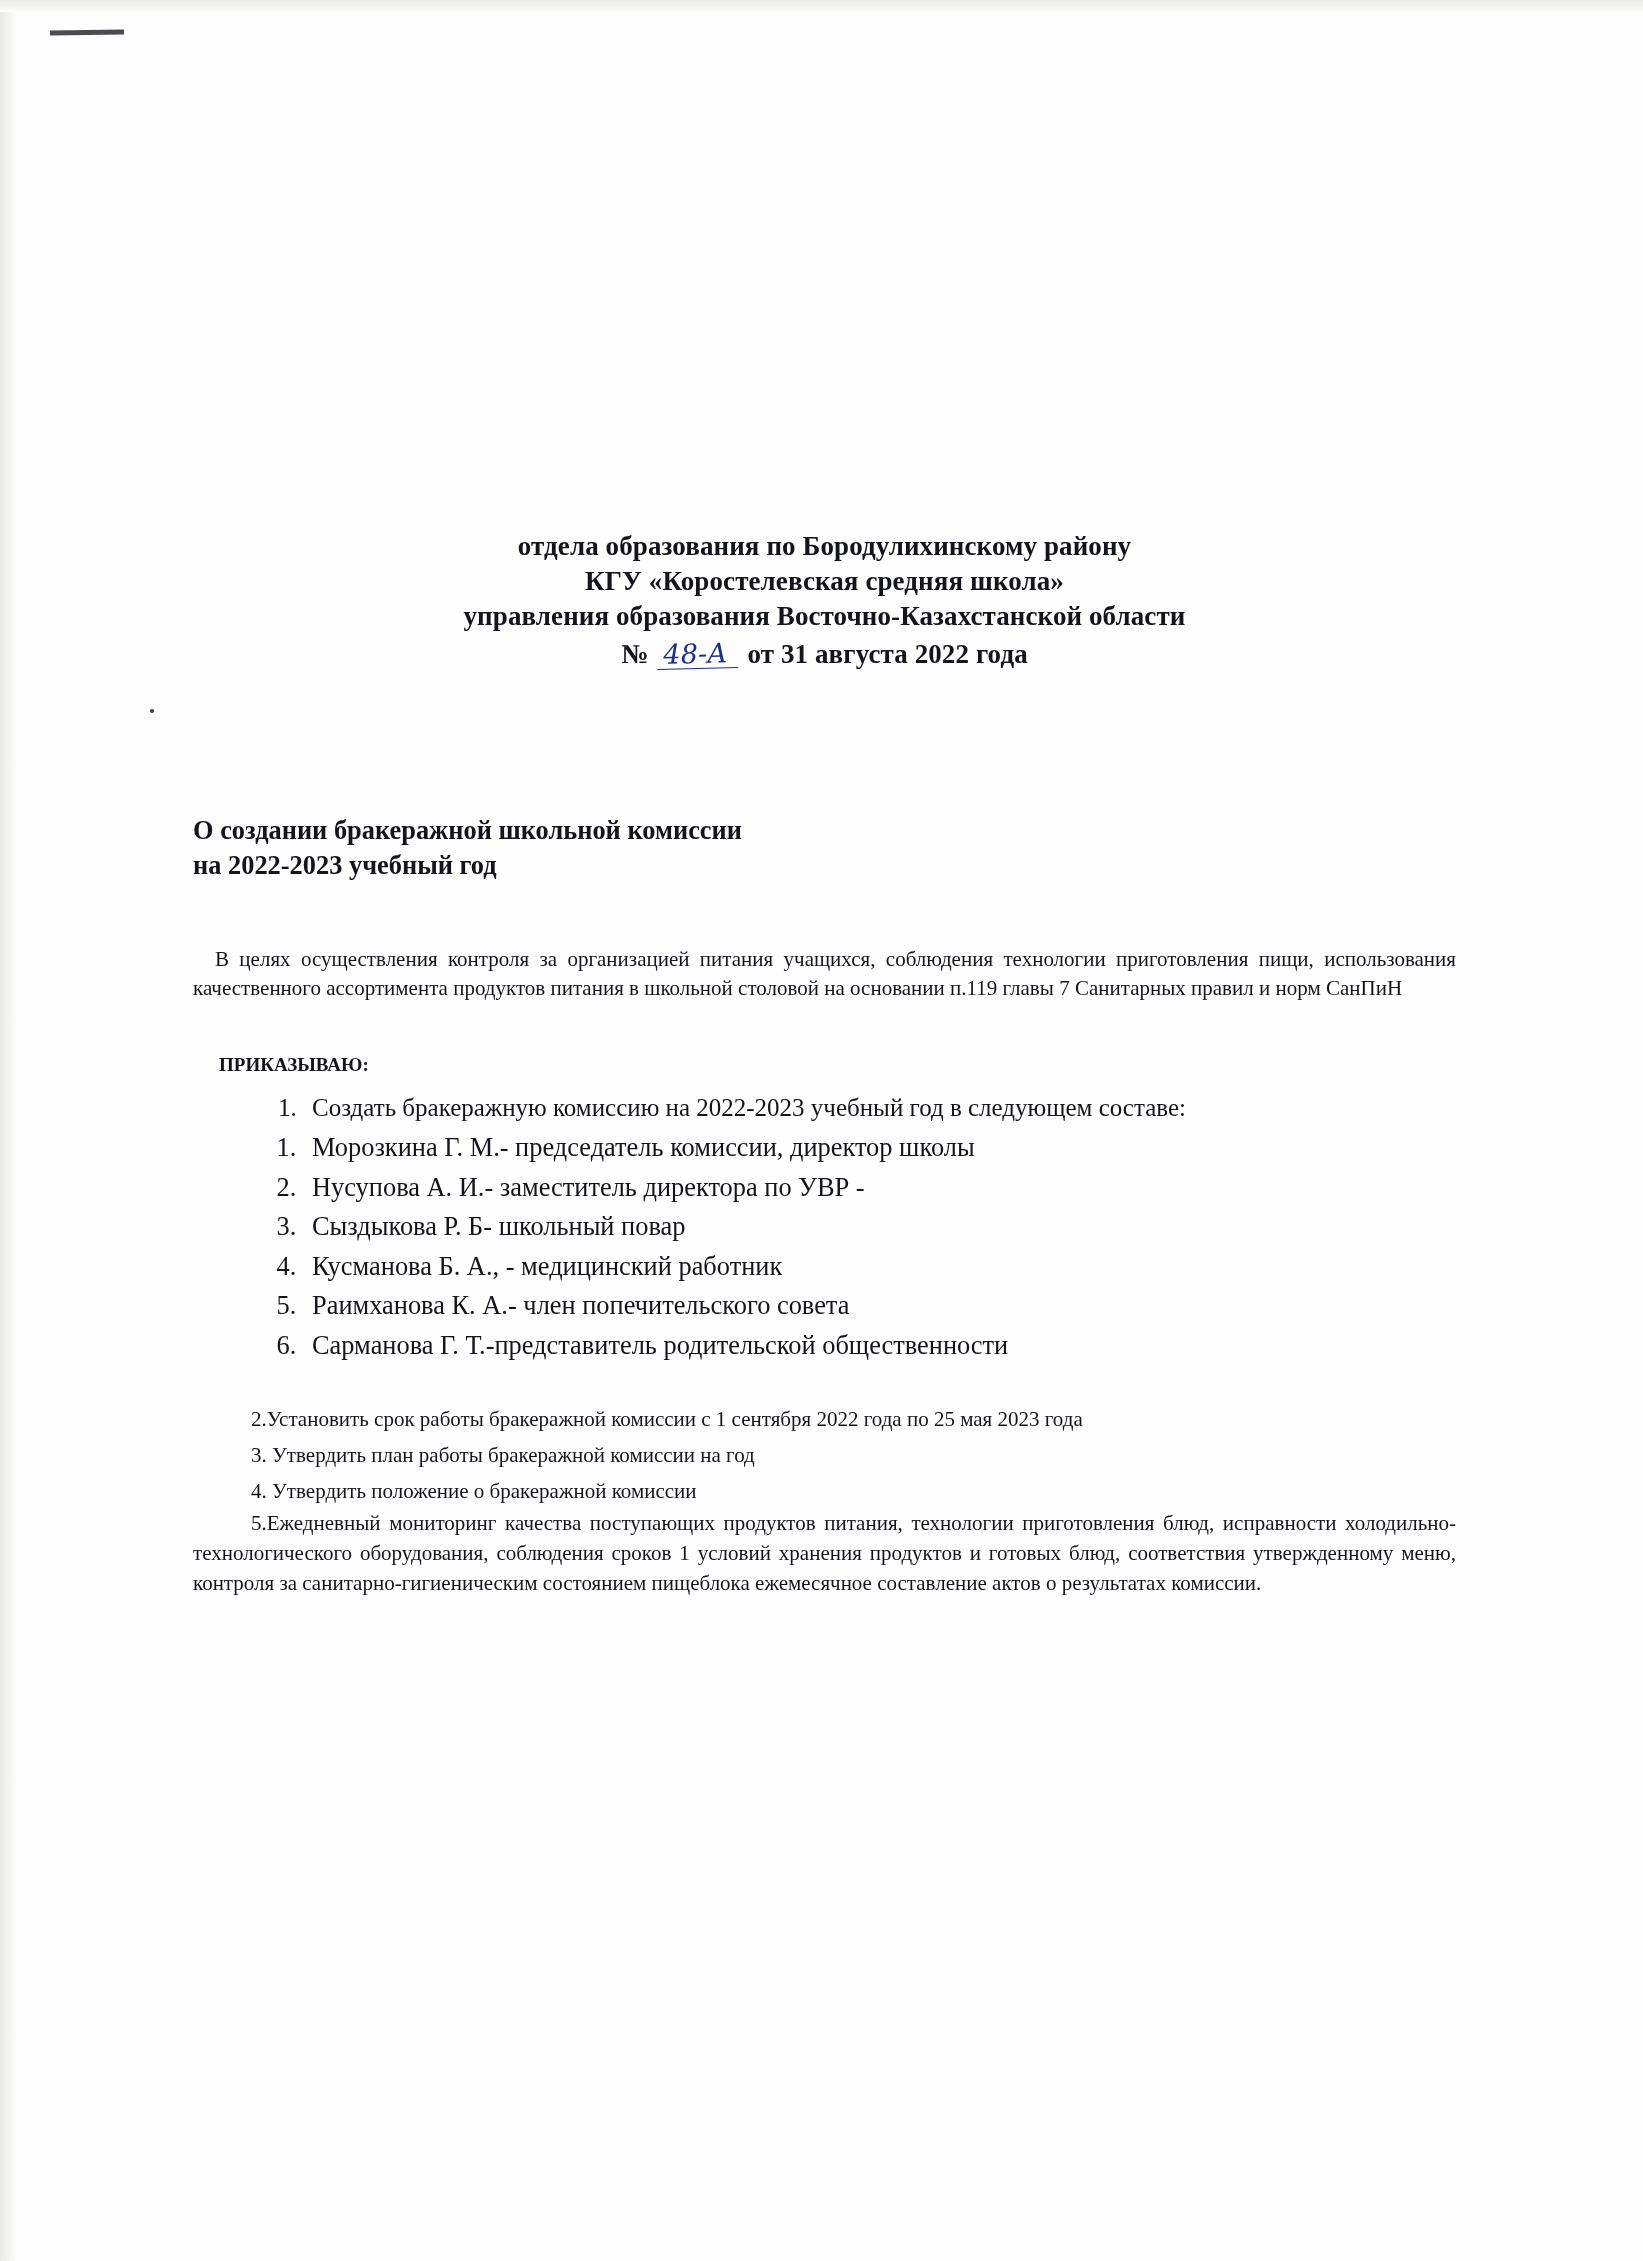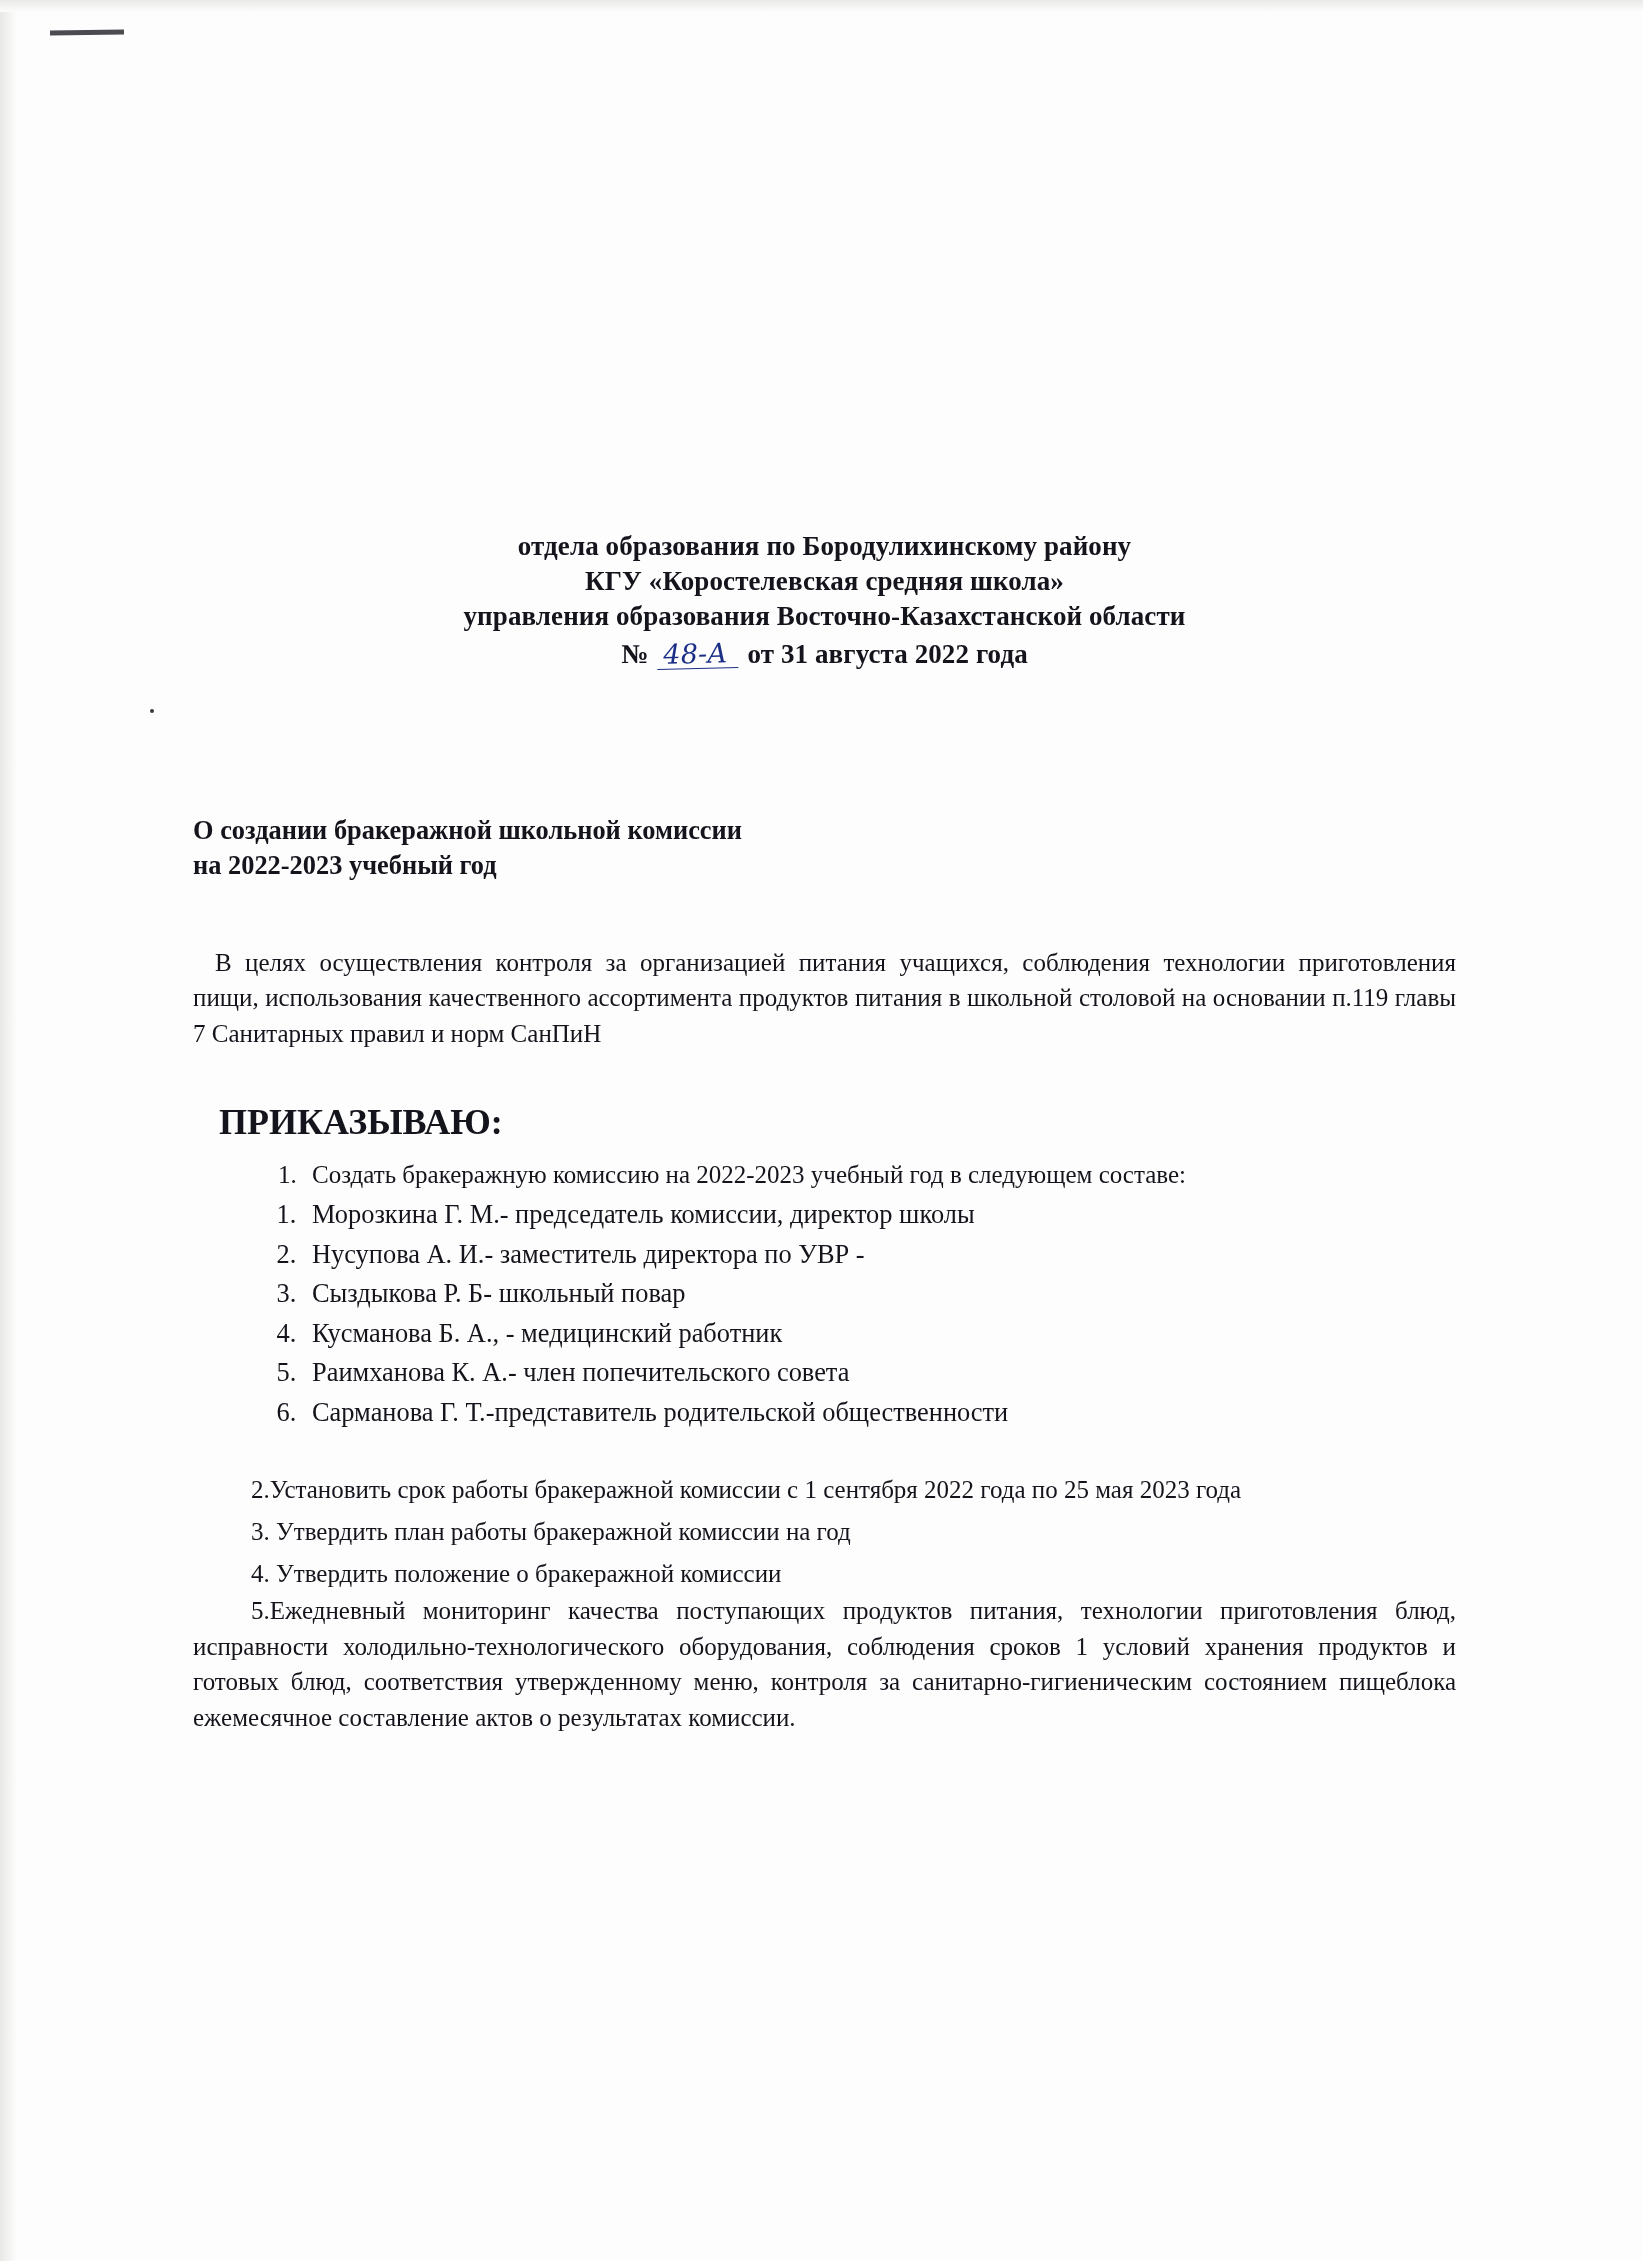--- a/index.html
+++ b/index.html
@@ -96,34 +96,34 @@
   .subject-block {
     margin-top: 141px;
     text-align: left;
     font-weight: bold;
     font-size: 26.4px;
     line-height: 1.32;
   }
   .subject-block .line { display: block; }
 
   .para {
-    font-size: 25px;
+    font-size: 21px;
     line-height: 1.42;
     text-align: justify;
     text-justify: inter-word;
     margin: 0;
   }
   .intro {
     margin-top: 62px;
     text-indent: 22px;
   }
   .order-word {
     margin-top: 50px;
     font-weight: bold;
-    font-size: 36px;
+    font-size: 19px;
     padding-left: 26px;
   }
 
   ol.main-list {
     margin: 14px 0 0 0;
     padding-left: 110px;
     font-size: 25px;
     line-height: 1.40;
   }
   ol.main-list > li {

